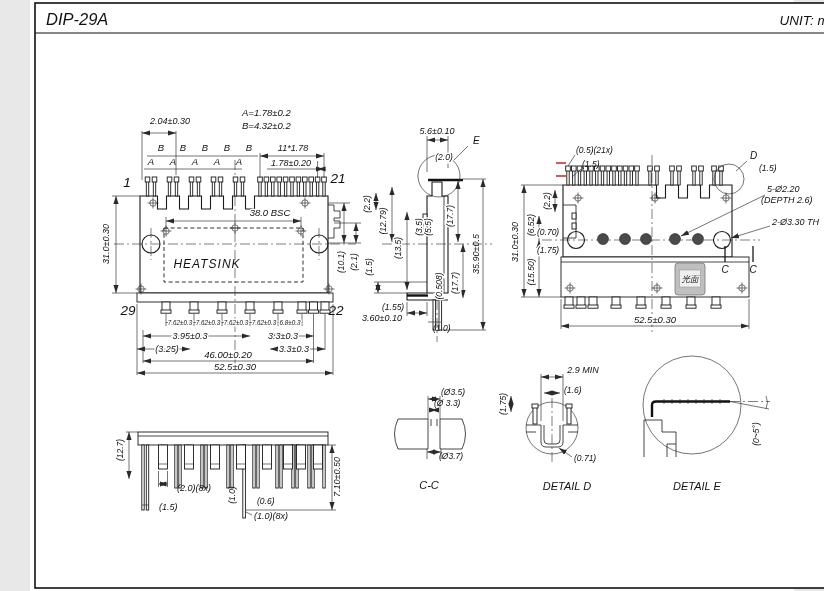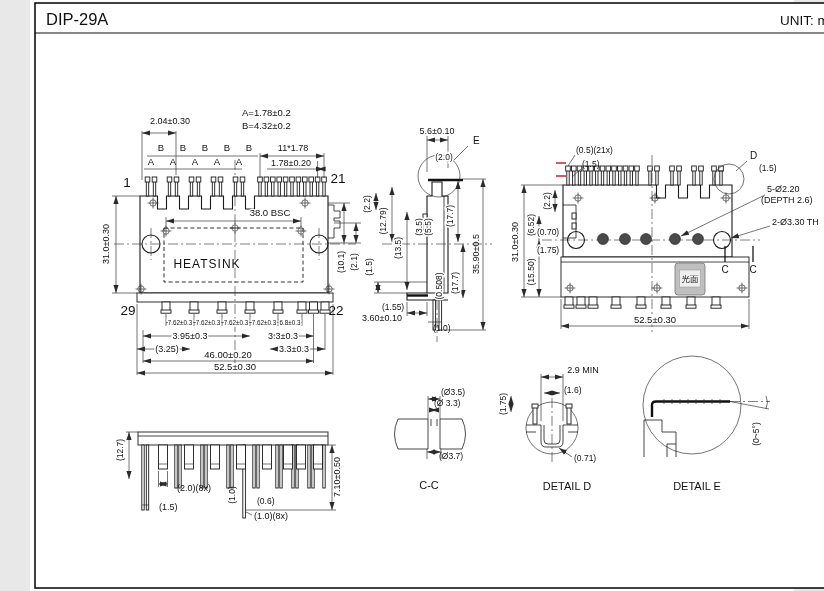--- a/index.html
+++ b/index.html
@@ -1,17 +1,17 @@
 <!DOCTYPE html>
 <html><head>
 <meta charset="utf-8">
 <style>
   html,body{margin:0;padding:0;background:#e8e8e8;}
   .page{position:relative;width:764px;height:591px;background:#fff;margin:0 auto;
-        font-family:"Liberation Sans",sans-serif;}
+        font-family:"Liberation Sans",sans-serif;font-style:italic;}
   svg{display:block}
   .obj {fill:none;stroke:#1a1a1a;stroke-width:1.1;stroke-linejoin:miter}
   .obj2{fill:none;stroke:#1a1a1a;stroke-width:0.8}
   .fillw{fill:#fff;stroke:#1a1a1a;stroke-width:0.9}
   .thin{stroke:#2a2a2a;stroke-width:0.65;fill:none}
   .dim {stroke:#2a2a2a;stroke-width:0.65;fill:none;marker-start:url(#ar);marker-end:url(#ar)}
   .cl  {stroke:#2a2a2a;stroke-width:0.6;stroke-dasharray:10 3 2 3;fill:none}
   .dash{stroke:#1a1a1a;stroke-width:0.9;stroke-dasharray:4 2.6;fill:none}
   .thick{stroke:#111;stroke-width:2.4;fill:none}
   .red {stroke:#d03030;stroke-width:1.6}

